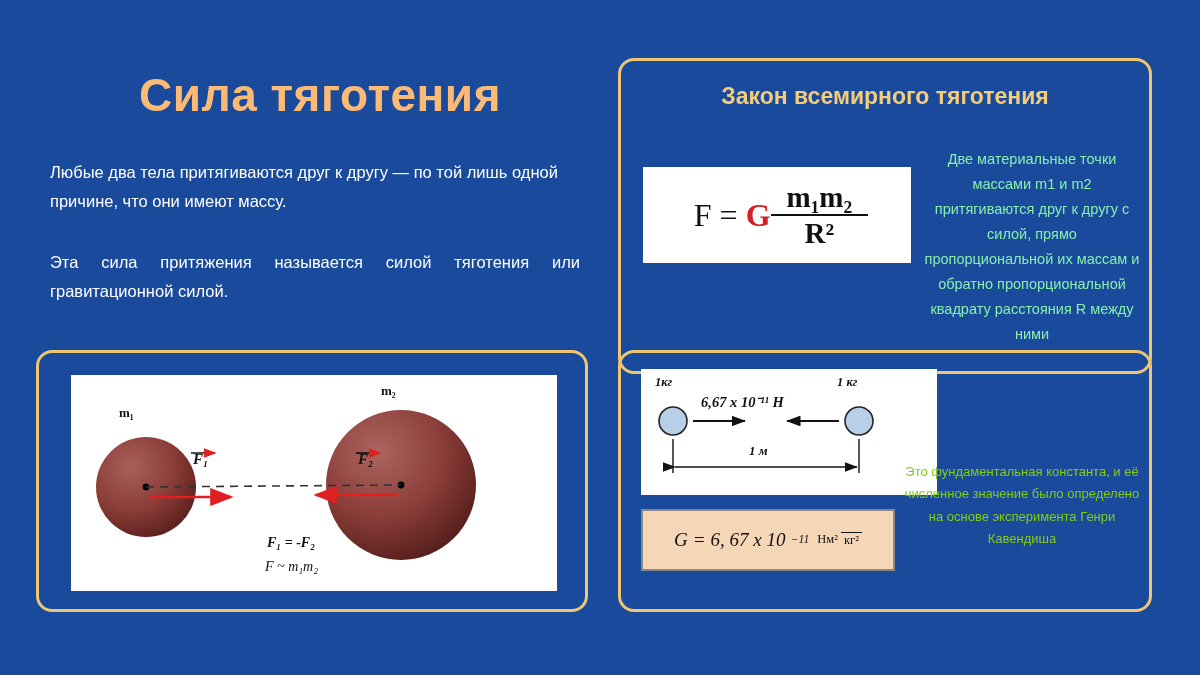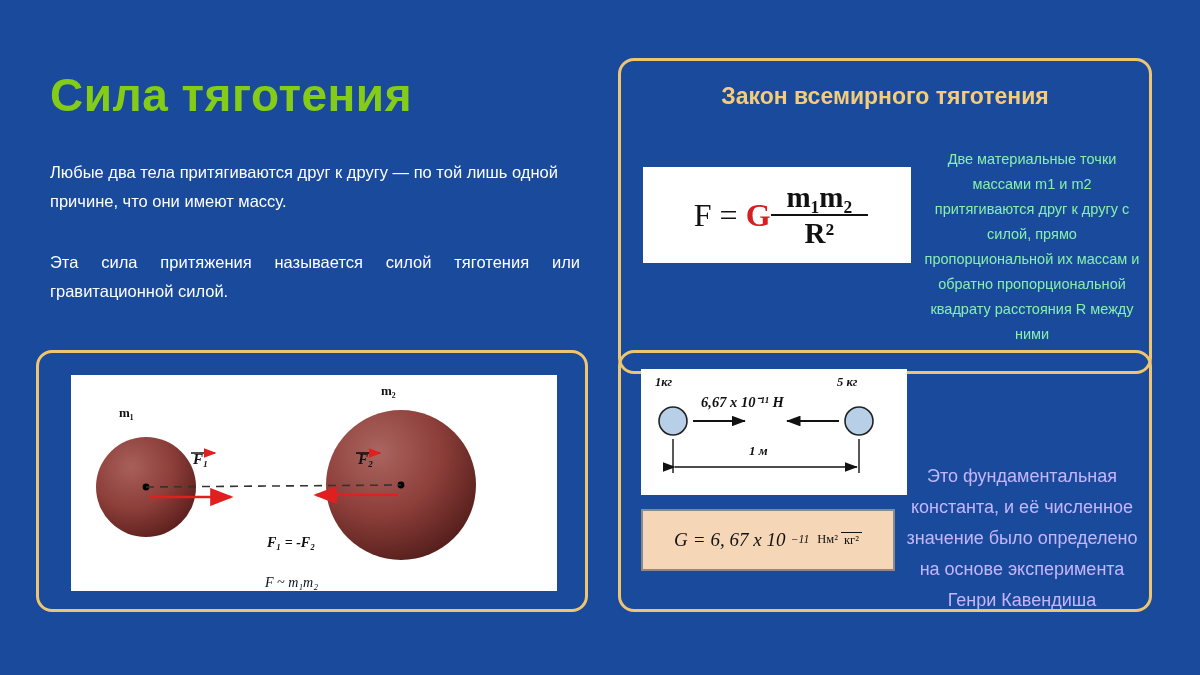--- a/index.html
+++ b/index.html
@@ -22,23 +22,24 @@
   }
 
   
   .title {
     position: absolute;
     left: 50px;
     top: 70px;
     width: 540px;
     font-size: 46px;
     font-weight: bold;
-    color: #84cc16;
+    color: #fdba74;
     letter-spacing: 0.5px;
     line-height: 1.1;
+    text-align: center;
   }
   .para {
     position: absolute;
     left: 50px;
     width: 530px;
     color: #ffffff;
     font-size: 16.5px;
     line-height: 1.75;
   }
   .para-1 { top: 158px; }
@@ -152,29 +153,29 @@
     font-size: 19.5px;
     font-weight: bold;
     line-height: 1.25;
   }
   .const-text {
     position: absolute;
     left: 282px;
     top: 108px;
     width: 238px;
     text-align: center;
-    color: #c4b5fd;
-    font-size: 18px;
+    color: #84cc16;
+    font-size: 13px;
     line-height: 1.72;
   }
   .const-fig-plate {
     position: absolute;
     left: 20px;
     top: 16px;
-    width: 266px;
+    width: 296px;
     height: 126px;
     background: #ffffff;
   }
   .const-val-plate {
     position: absolute;
     left: 20px;
     top: 156px;
     width: 250px;
     height: 58px;
     background: #f5d7b8;
@@ -275,21 +276,21 @@
 
         <line x1="120" y1="78" x2="144" y2="78" stroke="#000" stroke-width="1.4" marker-end="url(#arrowRed)"></line>
         <line x1="285" y1="78" x2="309" y2="78" stroke="#000" stroke-width="1.4" marker-end="url(#arrowRed)"></line>
       </svg>
 
       <div class="lbl" style="left:48px; top:30px; font-weight:bold; font-size:13px;text-align:center;">m₁</div>
       <div class="lbl" style="left:310px; top:8px; font-weight:bold; font-size:13px;">m₂</div>
       <div class="lbl" style="left:122px; top:76px; font-style:italic; font-weight:bold; font-size:15px;">F₁</div>
       <div class="lbl" style="left:287px; top:76px; font-style:italic; font-weight:bold; font-size:15px;">F₂</div>
       <div class="lbl" style="left:196px; top:160px; font-style:italic; font-weight:bold; font-size:14px;">F₁ = -F₂</div>
-      <div class="lbl" style="left:194px; top:184px; font-style:italic; font-size:14px;margin-top:16px;">F ~ m₁m₂</div>
+      <div class="lbl" style="left:194px; top:184px; font-style:italic; font-size:14px;">F ~ m₁m₂</div>
     </div>
   </div>
 
   <div class="framed" id="const-card">
 
     <div class="const-fig-plate">
       <svg width="250" height="126" viewBox="0 0 250 126">
         <defs>
           <marker id="arrBlk" markerWidth="8" markerHeight="6" refX="7.5" refY="3" orient="auto">
             <polygon points="0 0, 8 3, 0 6" fill="#111"></polygon>
@@ -297,21 +298,21 @@
         </defs>
         <circle cx="32" cy="52" r="14" fill="#b8cfe8" stroke="#222" stroke-width="1.6"></circle>
         <circle cx="218" cy="52" r="14" fill="#b8cfe8" stroke="#222" stroke-width="1.6"></circle>
         <line x1="52" y1="52" x2="104" y2="52" stroke="#111" stroke-width="1.8" marker-end="url(#arrBlk)"></line>
         <line x1="198" y1="52" x2="146" y2="52" stroke="#111" stroke-width="1.8" marker-end="url(#arrBlk)"></line>
         <line x1="32" y1="70" x2="32" y2="104" stroke="#111" stroke-width="1.4"></line>
         <line x1="218" y1="70" x2="218" y2="104" stroke="#111" stroke-width="1.4"></line>
         <line x1="34" y1="98" x2="216" y2="98" stroke="#111" stroke-width="1.6" marker-start="url(#arrBlk)" marker-end="url(#arrBlk)"></line>
       </svg>
       <div class="lbl" style="left:14px; top:6px; font-style:italic; font-weight:bold; font-size:12.5px;">1кг</div>
-      <div class="lbl" style="left:196px; top:6px; font-style:italic; font-weight:bold; font-size:12.5px;">5 кг</div>
+      <div class="lbl" style="left:196px; top:6px; font-style:italic; font-weight:bold; font-size:12.5px;">1 кг</div>
       <div class="lbl" style="left:60px; top:22px; font-style:italic; font-weight:bold; font-size:14.5px;">6,67 x 10⁻¹¹ Н</div>
       <div class="lbl" style="left:108px; top:74px; font-style:italic; font-weight:bold; font-size:13px;">1 м</div>
     </div>
 
     <div class="const-val-plate">
       <div class="const-val">
         <span>G</span>
         <span>=</span>
         <span>6, 67 x 10</span>
         <sup>−11</sup>

